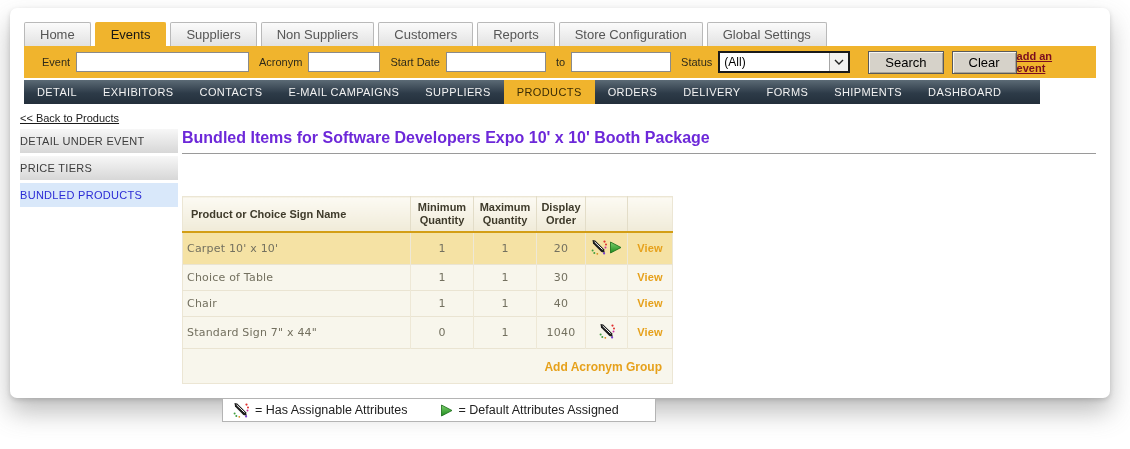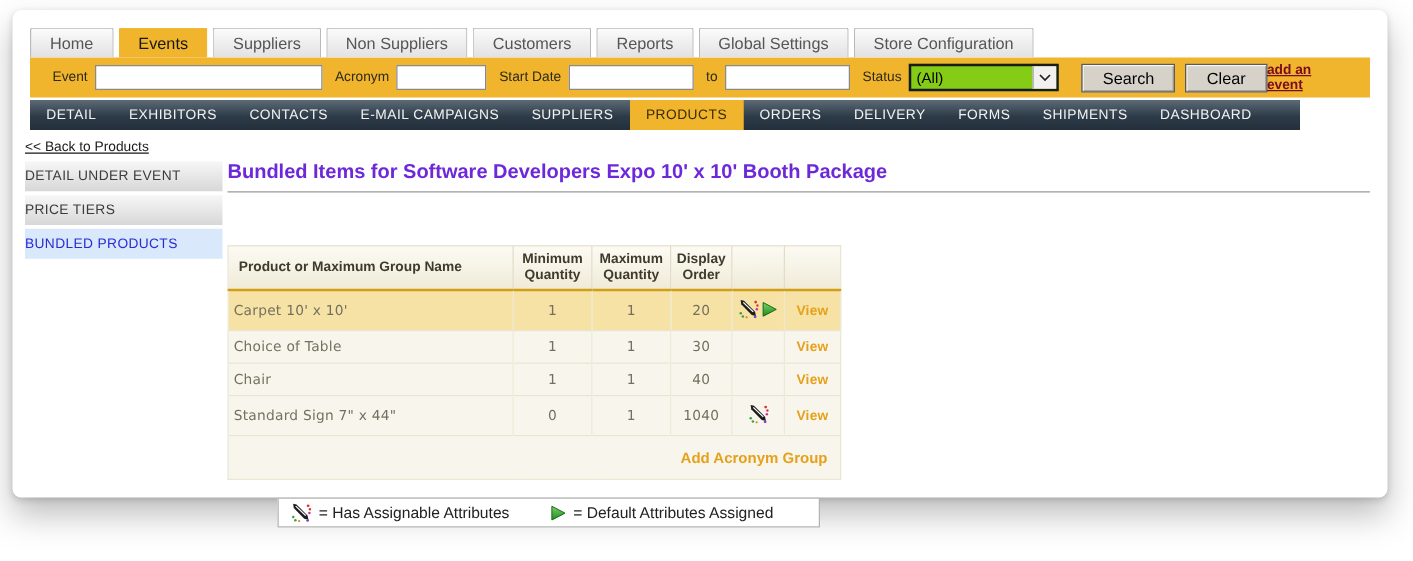--- a/index.html
+++ b/index.html
@@ -23,21 +23,21 @@
   
   .searchbar{
     margin:0 14px;height:32px;background:#F0B42D;display:flex;align-items:center;
     font-size:11px;color:#2e2a1a;padding:0 8px;box-sizing:border-box;
   }
   .searchbar label{margin:0 6px 0 10px;white-space:nowrap;}
   .sb-input{height:18px;border:1px solid #8a8a8a;font-size:12px;padding:0 3px;
     font-family:"Liberation Sans",sans-serif;}
   .selwrap{position:relative;display:inline-block;}
   .selwrap select{
-    height:22px;width:120px;border:2px solid #1a1a1a;background:#84cc16;font-size:12px;
+    height:22px;width:132px;border:2px solid #1a1a1a;background:#ffffff;font-size:12px;
     -webkit-appearance:none;appearance:none;padding:0 20px 0 4px;border-radius:0;
     font-family:"Liberation Sans",sans-serif;
   }
   .selarrow{
     position:absolute;top:2px;right:2px;bottom:2px;width:18px;background:#f2f1f0;
     border-left:1px solid #a6a6a6;display:flex;align-items:center;justify-content:center;
     pointer-events:none;
   }
   .btn{
     padding:3px 16px;font-size:13px;color:#000000;background:#d6d2c9;cursor:pointer;
@@ -113,22 +113,22 @@
 
 <div class="card">
 
   <div class="tabs" id="tabs">
       <div class="tab">Home</div>
       <div class="tab active">Events</div>
       <div class="tab">Suppliers</div>
       <div class="tab">Non Suppliers</div>
       <div class="tab">Customers</div>
       <div class="tab">Reports</div>
+      <div class="tab">Store Configuration</div>
       <div class="tab">Global Settings</div>
-      <div class="tab">Store Configuration</div>
     </div>
 
   <div class="searchbar">
     <label>Event</label>
     <input class="sb-input" style="width: 200px;" value="">
     <label>Acronym</label>
     <input class="sb-input" style="width: 64px;" value="">
     <label>Start Date</label>
     <input class="sb-input" style="width: 92px;" value="">
     <label>to</label>
@@ -181,21 +181,21 @@
         <colgroup>
           <col style="width:228px">
             <col style="width:63px">
             <col style="width:63px">
           <col style="width:49px">
             <col style="width:42px">
             <col style="width:45px">
         </colgroup>
         <thead>
           <tr>
-            <th>Product or Maximum Group Name</th>
+            <th>Product or Choice Sign Name</th>
             <th>Minimum Quantity</th>
             <th>Maximum Quantity</th>
             <th>Display Order</th>
             <th></th>
             <th></th>
           </tr>
         </thead>
         <tbody id="rows">
             <tr class="hl">
               <td class="name">Carpet 10' x 10'</td>

